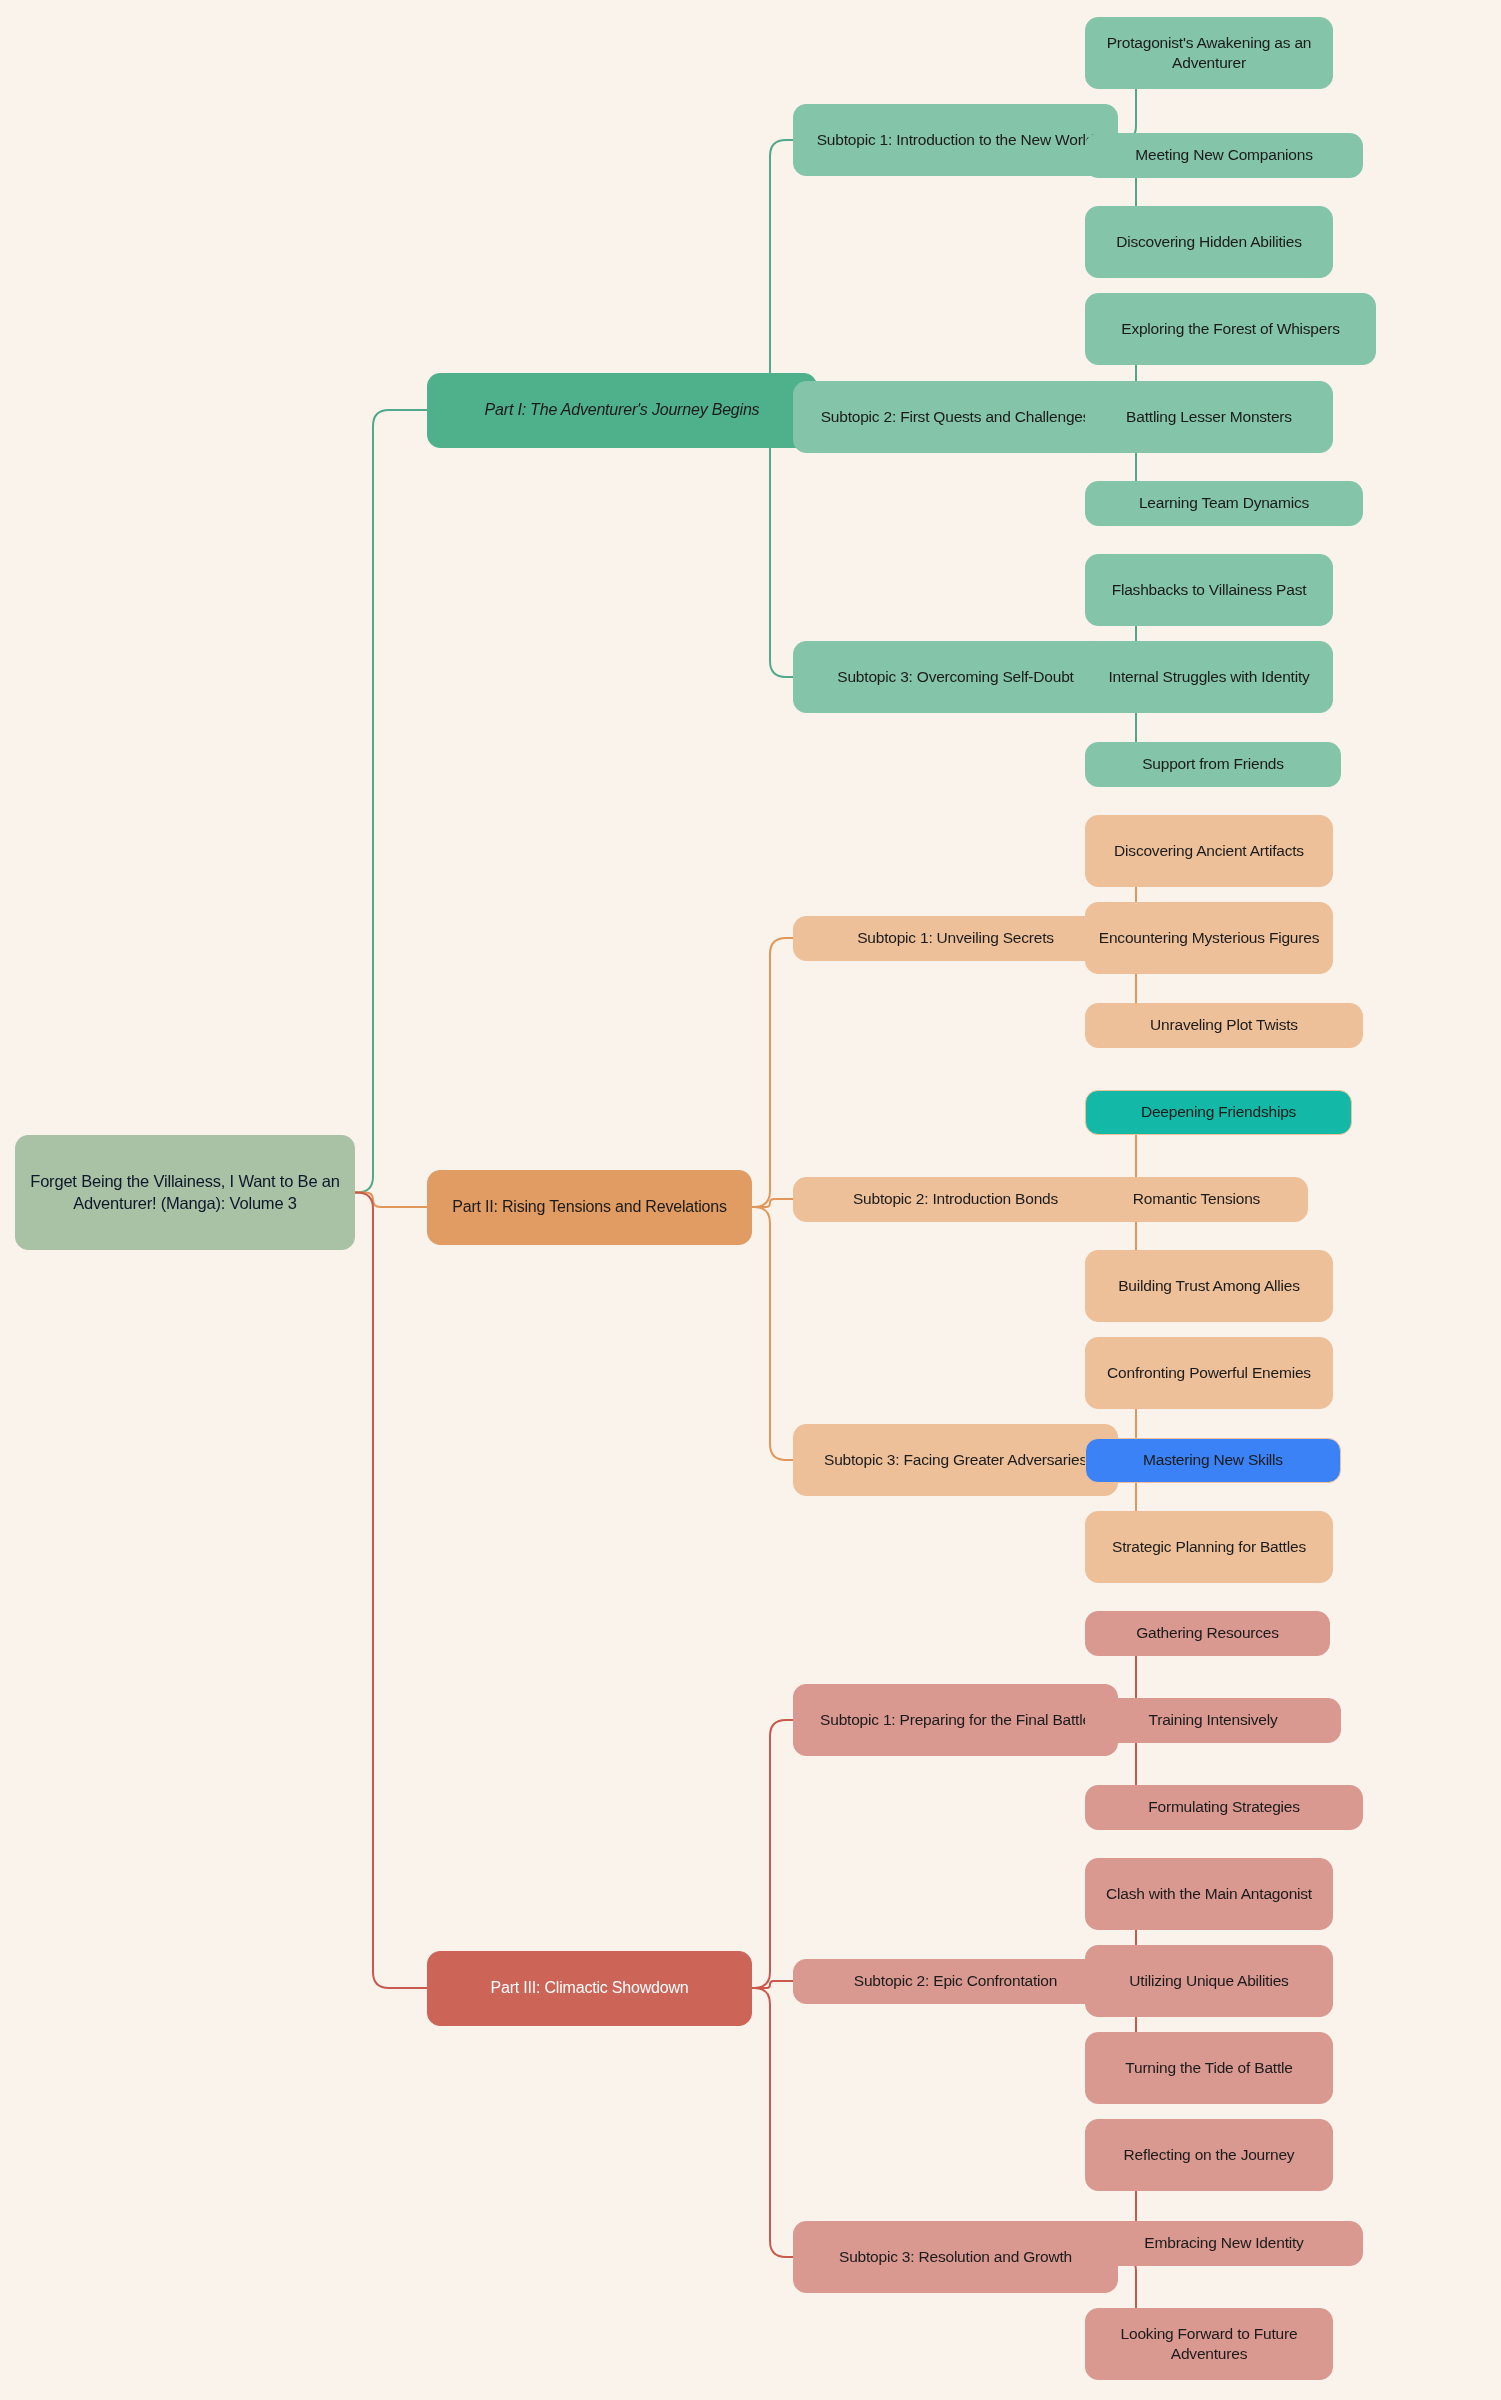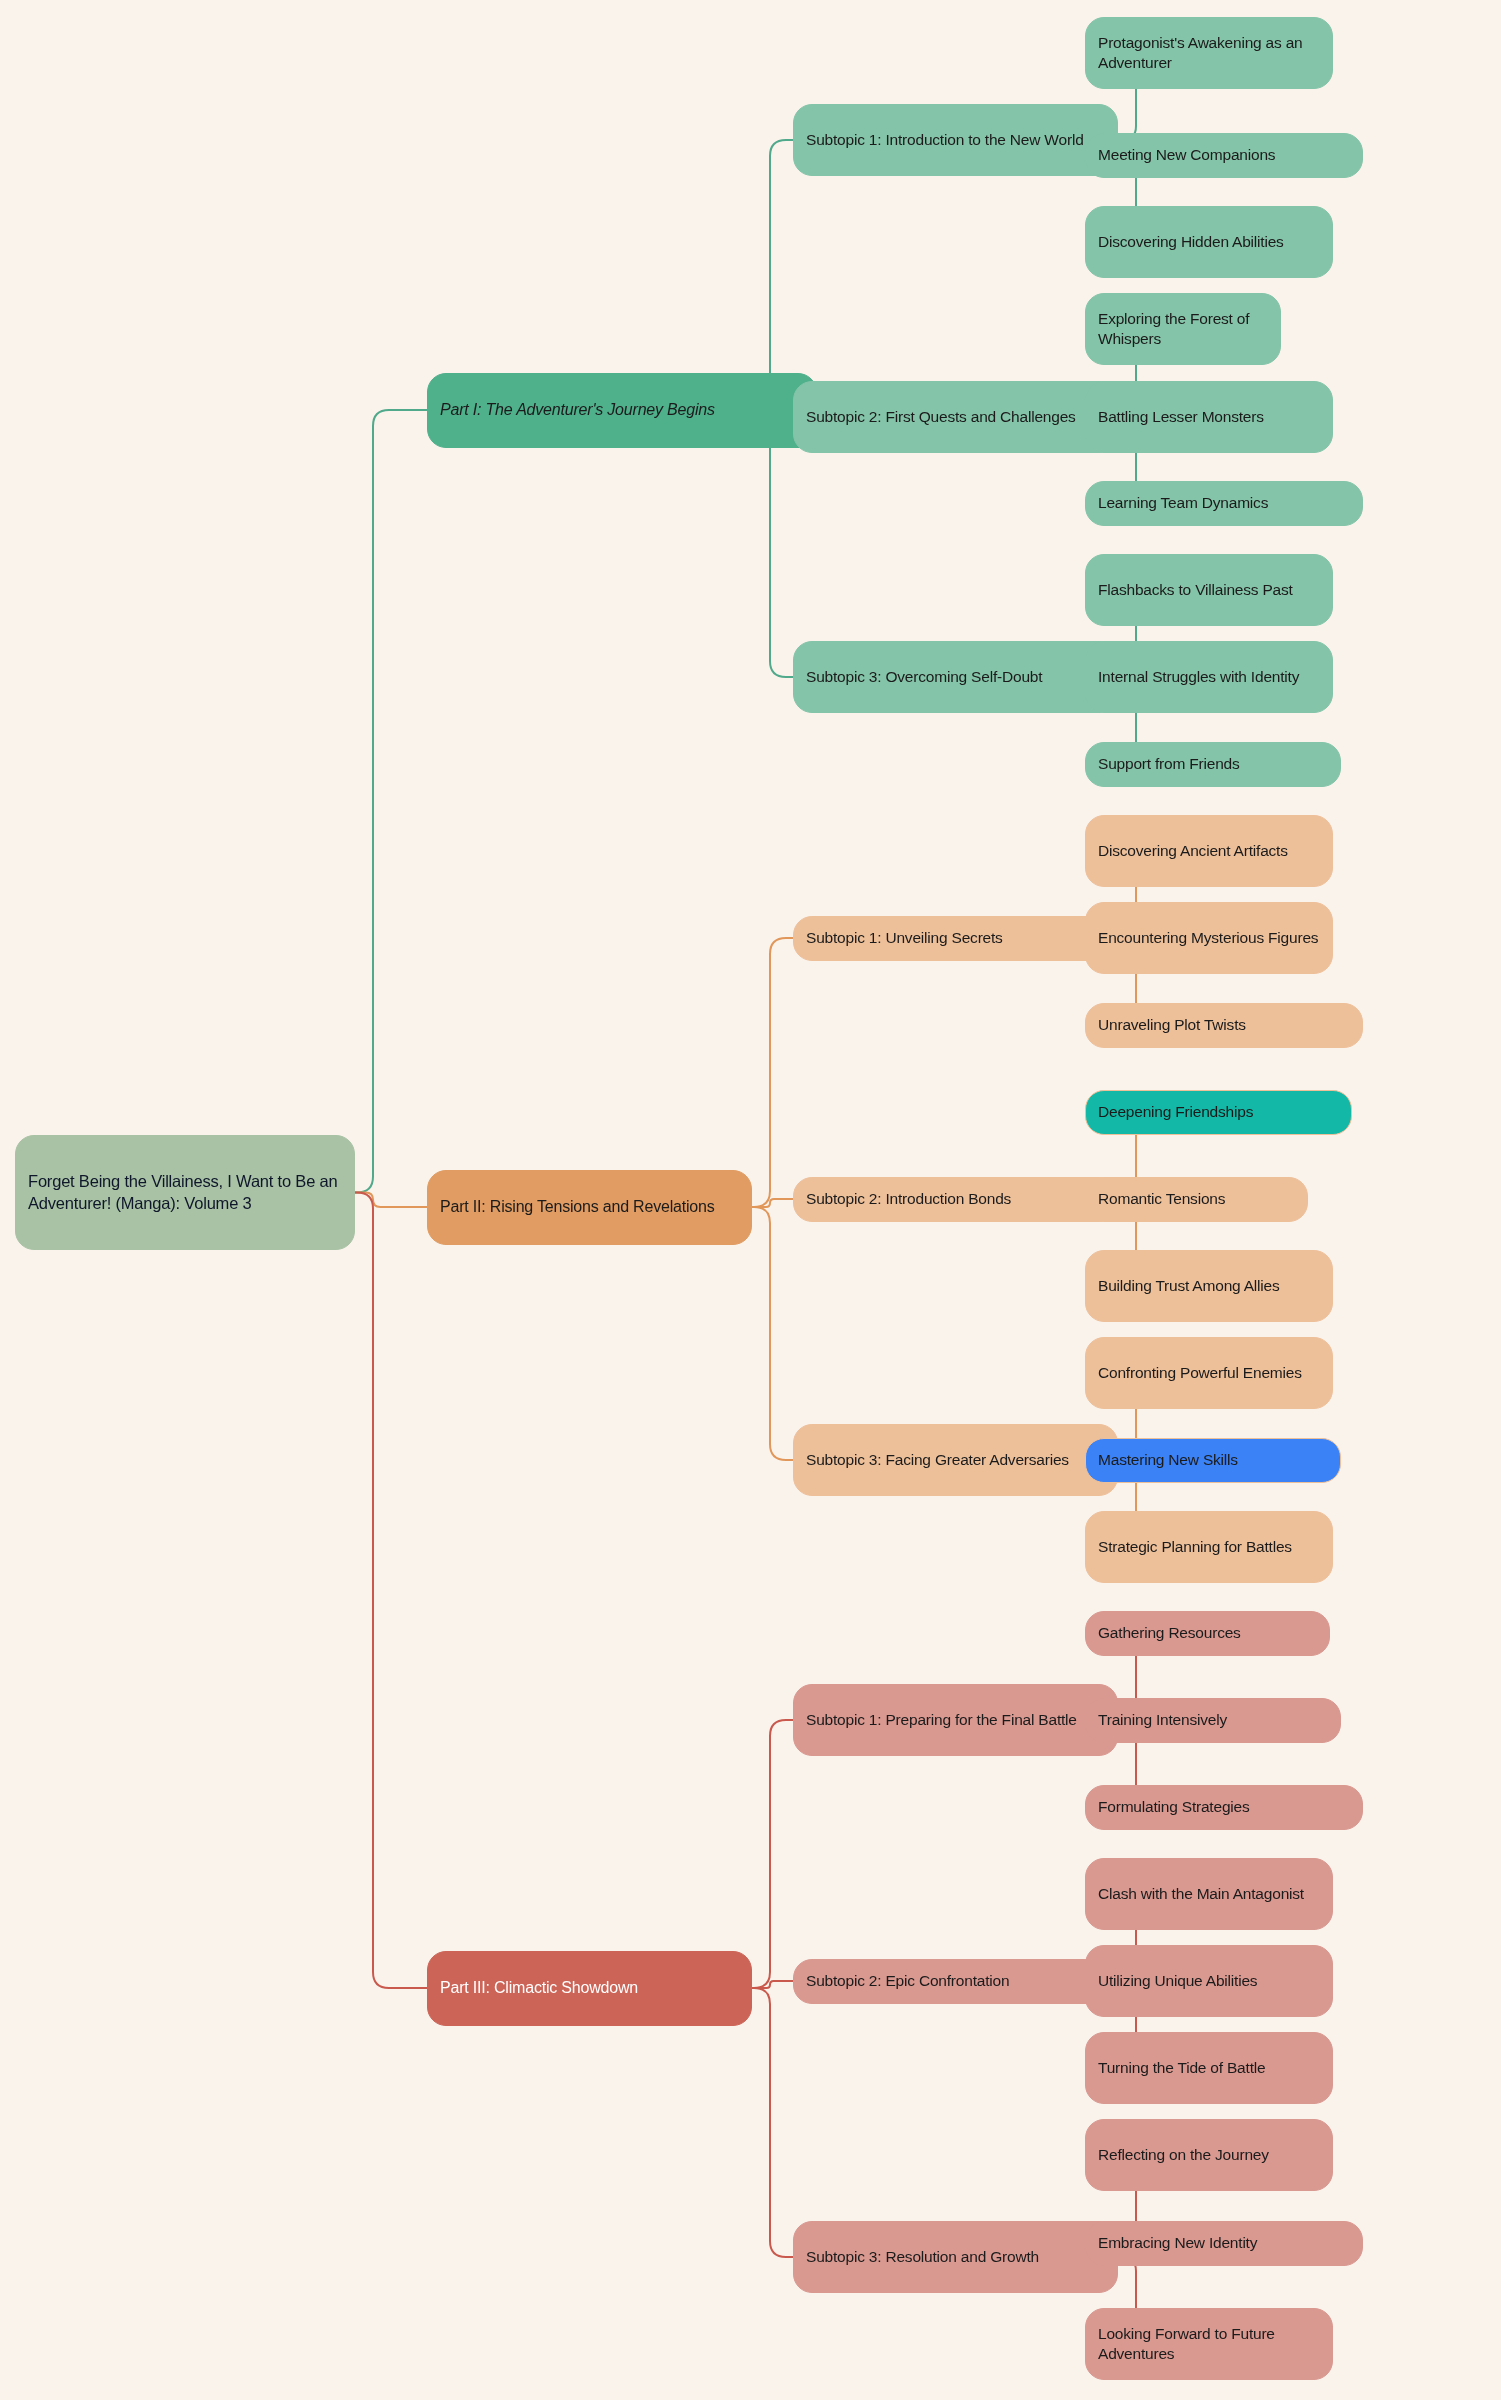--- a/index.html
+++ b/index.html
@@ -21,22 +21,22 @@
     width: 1501px;
     height: 2400px;
     pointer-events: none;
   }
   .node {
     position: absolute;
     box-sizing: border-box;
     display: flex;
     align-items: center;
     justify-content: center;
-    text-align: left;
-    border-radius: 19px;
+    text-align: center;
+    border-radius: 13px;
     padding: 20px 12px;
     line-height: 1.32;
     letter-spacing: -0.2px;
     color: #1b1b1b;
   }
   .node span { display: block; width: 100%; }
 </style>
 </head>
 <body>
 
@@ -96,21 +96,21 @@
     </div>
     <div class="node leaf" style="left: 1085px; top: 132.5px; width: 278px; height: 45px; background: rgb(132, 196, 168); border: 1px solid rgb(132, 196, 168); font-size: 15.5px;">
       <span>Meeting New Companions</span>
     </div>
     <div class="node leaf" style="left: 1085px; top: 206px; width: 248px; height: 72px; background: rgb(132, 196, 168); border: 1px solid rgb(132, 196, 168); font-size: 15.5px;">
       <span>Discovering Hidden Abilities</span>
     </div>
     <div class="node subtopic" style="left: 793px; top: 381px; width: 325px; height: 72px; background: rgb(132, 196, 168); border: 1px solid rgb(132, 196, 168); font-size: 15.5px;">
       <span>Subtopic 2: First Quests and Challenges</span>
     </div>
-    <div class="node leaf" style="left: 1085px; top: 293px; width: 196px; height: 72px; background: rgb(132, 196, 168); border: 1px solid rgb(132, 196, 168); font-size: 15.5px;">
+    <div class="node leaf" style="left: 1085px; top: 293px; width: 291px; height: 72px; background: rgb(132, 196, 168); border: 1px solid rgb(132, 196, 168); font-size: 15.5px;">
       <span>Exploring the Forest of Whispers</span>
     </div>
     <div class="node leaf" style="left: 1085px; top: 381px; width: 248px; height: 72px; background: rgb(132, 196, 168); border: 1px solid rgb(132, 196, 168); font-size: 15.5px;">
       <span>Battling Lesser Monsters</span>
     </div>
     <div class="node leaf" style="left: 1085px; top: 480.5px; width: 278px; height: 45px; background: rgb(132, 196, 168); border: 1px solid rgb(132, 196, 168); font-size: 15.5px;">
       <span>Learning Team Dynamics</span>
     </div>
     <div class="node subtopic" style="left: 793px; top: 641px; width: 325px; height: 72px; background: rgb(132, 196, 168); border: 1px solid rgb(132, 196, 168); font-size: 15.5px;">
       <span>Subtopic 3: Overcoming Self-Doubt</span>

